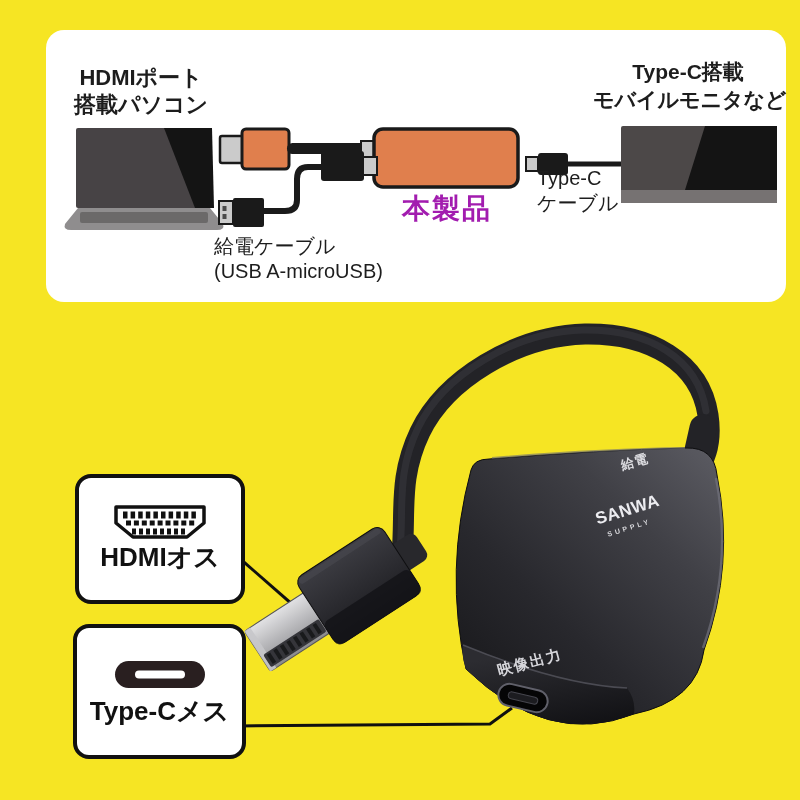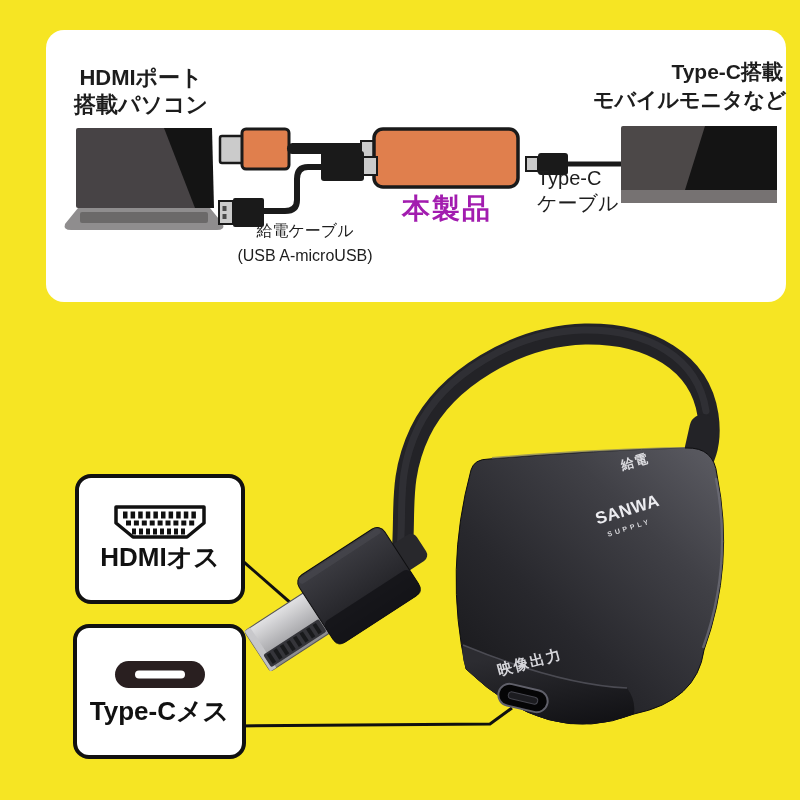--- a/index.html
+++ b/index.html
@@ -8,22 +8,22 @@
     background:#F6E523;
     font-family:"Liberation Sans", sans-serif;
   }
   .panel {
     position:absolute; left:30px; top:30px; width:740px; height:272px;
     background:#ffffff; border-radius:18px;margin-left:16px;
   }
   .diagram-art { position:absolute; left:0; top:0; width:740px; height:272px; }
   .lbl { position:absolute; color:#1d1d1d; white-space:nowrap; }
   .pc-label    { left:10px;  top:34px;  width:170px; text-align:center; font-weight:bold; font-size:22px; line-height:27px; }
-  .monitor-label{ left:547px; top:28px;  width:190px; text-align:right; font-weight:bold; font-size:21px; line-height:28px; }
-  .power-label { left:168px; top:188px; width:182px; text-align:center; font-size:16px; line-height:25px; }
+  .monitor-label{ left:547px; top:28px;  width:190px; text-align:center; font-weight:bold; font-size:21px; line-height:28px; }
+  .power-label { left:168px; top:204px; width:182px; font-size:20px; line-height:25px; }
   .product-label{ left:338px; top:160px; width:126px; text-align:center; font-weight:bold; font-size:28px; letter-spacing:2px; color:#a21caf; }
   .typec-cable-label { left:491px; top:136px; font-size:20px; line-height:25px; }
 
   .photo-art { position:absolute; left:0; top:310px; width:800px; height:490px; z-index:1; }
 
   .callout {
     position:absolute; z-index:2; background:#ffffff;
     border:4px solid #111111; border-radius:16px;
     display:flex; flex-direction:column; align-items:center; justify-content:center; 
   }

